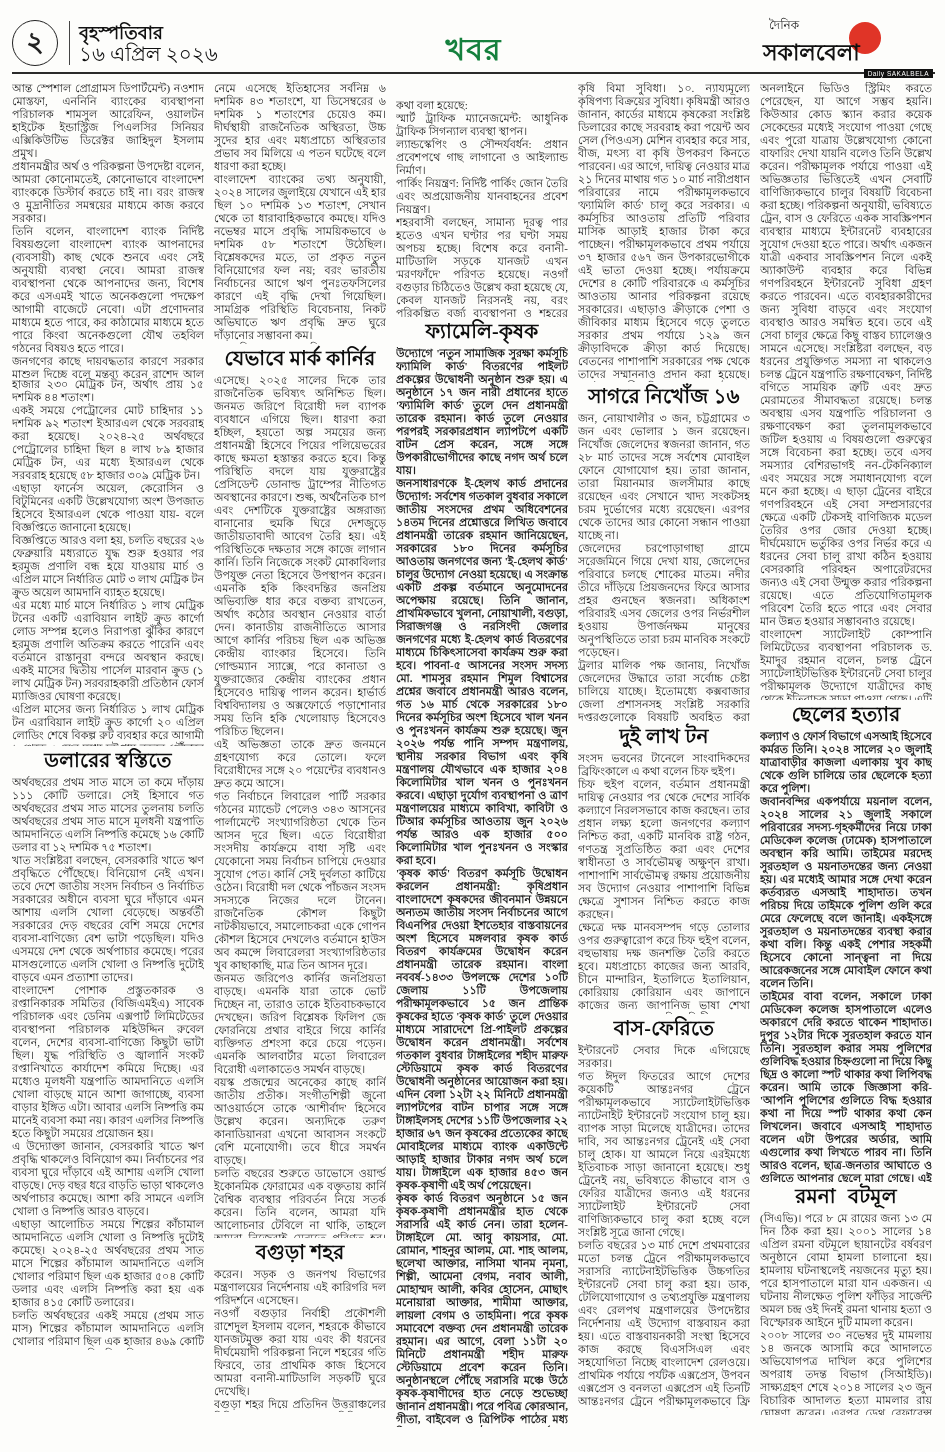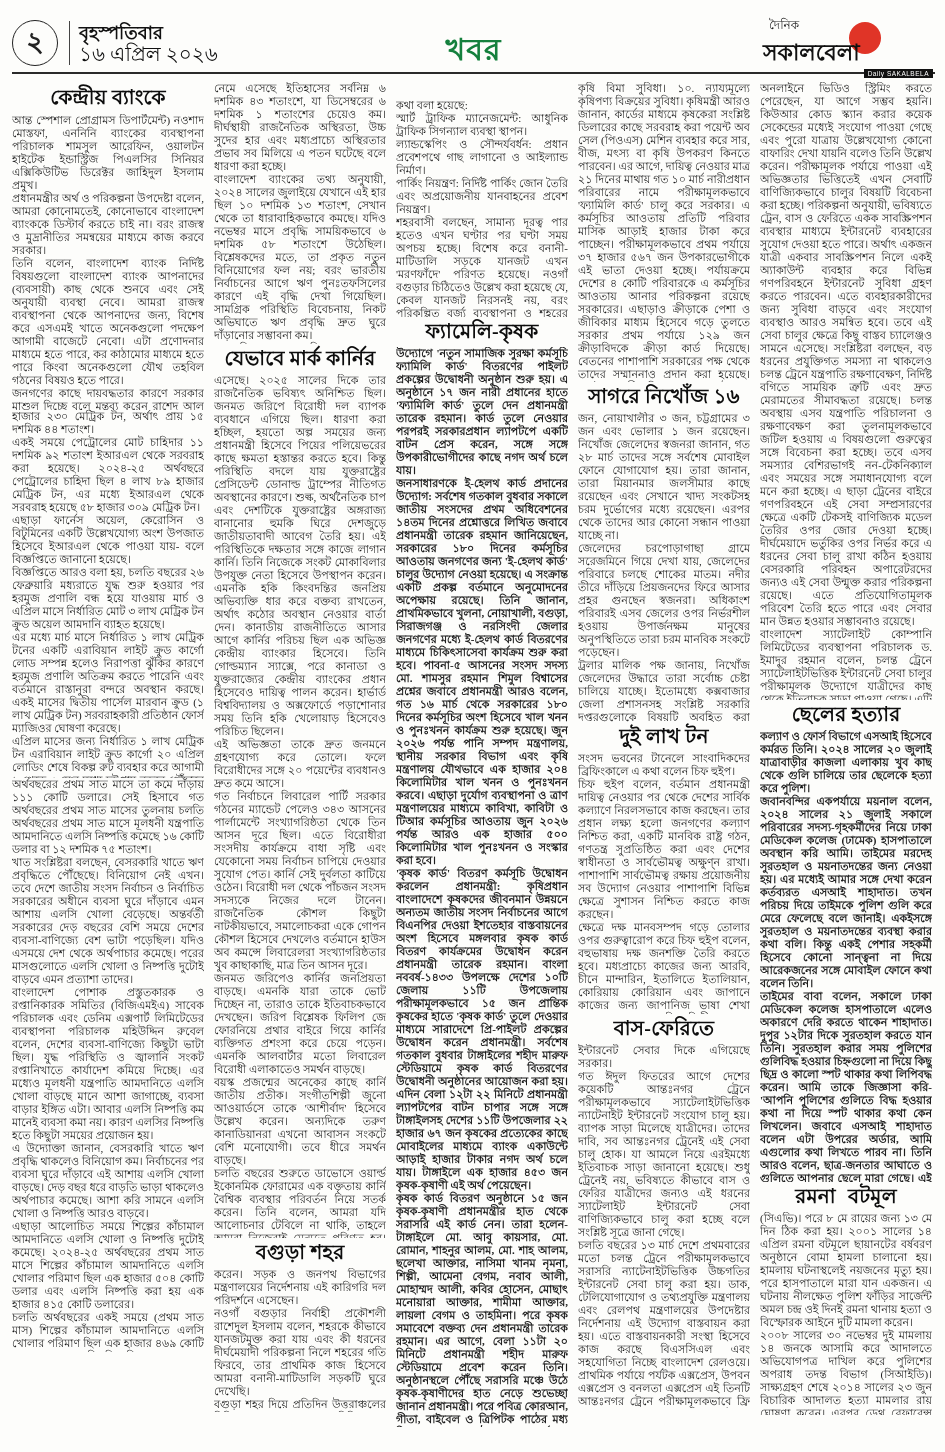--- a/index.html
+++ b/index.html
@@ -70,35 +70,35 @@
     <div class="hdr-right">
       <span class="logo-accent" style="background: rgb(224, 52, 39);"></span>
       <span class="logo-pre">দৈনিক</span>
       <span class="logo-text">সকালবেলা</span>
       <span class="logo-badge">Daily SAKALBELA</span>
     </div>
   </div>
   <div class="hdr-rule"></div>
   <main id="cols">
       <div class="ncol" style="width: 192px;">
-        <div class="blk headline" style="height: 32px;">কেন্দ্রীয় ব্যাংকে</div>
         <div class="blk body" style="height: 296px;">আন্ত স্পেশাল প্রোগ্রামস ডিপার্টমেন্ট) নওশাদ মোস্তফা, এননিনি ব্যাংকের ব্যবস্থাপনা পরিচালক শামসুল আরেফিন, ওয়ালটন হাইটেক ইন্ডাস্ট্রিজ পিএলসির সিনিয়র এক্সিকিউটিভ ডিরেক্টর জাহিদুল ইসলাম প্রমুখ।
 প্রধানমন্ত্রীর অর্থ ও পরিকল্পনা উপদেষ্টা বলেন, আমরা কোনোমতেই, কোনোভাবে বাংলাদেশ ব্যাংককে ডিস্টার্ব করতে চাই না। বরং রাজস্ব ও মুদ্রানীতির সমন্বয়ের মাধ্যমে কাজ করবে সরকার।
 তিনি বলেন, বাংলাদেশ ব্যাংক নির্দিষ্ট বিষয়গুলো বাংলাদেশ ব্যাংক আপনাদের (ব্যবসায়ী) কাছ থেকে শুনবে এবং সেই অনুযায়ী ব্যবস্থা নেবে। আমরা রাজস্ব ব্যবস্থাপনা থেকে আপনাদের জন্য, বিশেষ করে এসএমই খাতে অনেকগুলো পদক্ষেপ আগামী বাজেটে নেবো। এটা প্রণোদনার মাধ্যমে হতে পারে, কর কাঠামোর মাধ্যমে হতে পারে কিংবা অনেকগুলো যৌথ তহবিল গঠনের বিষয়ও হতে পারে।
 জনগণের কাছে দায়বদ্ধতার কারণে সরকার মাশুল দিচ্ছে বলে মন্তব্য করেন রাশেদ আল মাহমুদ তিতুমীর। তিনি বলেন, ইউক্রেন যুদ্ধের সময় আন্তর্জাতিক বাজারে গ্যাসের দাম কমলেও তৎকালীন (আওয়ামী লীগ) সরকার জনগণের প্রতি দায়বদ্ধ ছিল না। সে জন্য তারা বারবার দাম বাড়িয়েছে এবং বিদেশে অর্থ পাচারের ঘাটতি মেটাতে সাধারণ মানুষের ওপর লুটপাট চালিয়েছে। সেই সরকারের শাসনকালের অদূরদর্শিতা ও দায়বদ্ধতাহীনতার এক বিশাল মাশুল এখন আমাদের বর্তমান সরকারকে দিতে হচ্ছে। কারণ, বর্তমান সরকার জনগণের কাছে দায়বদ্ধ। রাশেদ আল মাহমুদ তিতুমীর আরও বলেন, বর্তমান সরকার নিপুণ জনরায় নিয়ে সরকার পরিচালনায় এসেছে। তাই বৈশ্বিক সংকটের অভিঘাতে দেশে মানুষের জীবনযাত্রার কষ্ট যেন গায়েব হয়, সেই বিষয়টিকে বেশি প্রাধান্য দিচ্ছে সরকার। এ কারণে জ্বালানি তেলের দাম এখনও বাড়ানো হয়নি।</div>
         <div class="blk body" style="height: 368px;">হাজার ২৩০ মেট্রিক টন, অর্থাৎ প্রায় ১৫ দশমিক ৪৪ শতাংশ।
 একই সময়ে পেট্রোলের মোট চাহিদার ১১ দশমিক ৯২ শতাংশ ইআরএল থেকে সরবরাহ করা হয়েছে। ২০২৪-২৫ অর্থবছরে পেট্রোলের চাহিদা ছিল ৪ লাখ ৮৯ হাজার মেট্রিক টন, এর মধ্যে ইআরএল থেকে সরবরাহ হয়েছে ৫৮ হাজার ৩০৯ মেট্রিক টন।
 এছাড়া ফার্নেস অয়েল, কেরোসিন ও বিটুমিনের একটি উল্লেখযোগ্য অংশ উপজাত হিসেবে ইআরএল থেকে পাওয়া যায়- বলে বিজ্ঞপ্তিতে জানানো হয়েছে।
 বিজ্ঞপ্তিতে আরও বলা হয়, চলতি বছরের ২৬ ফেব্রুয়ারি মধ্যরাতে যুদ্ধ শুরু হওয়ার পর হরমুজ প্রণালি বন্ধ হয়ে যাওয়ায় মার্চ ও এপ্রিল মাসে নির্ধারিত মোট ৩ লাখ মেট্রিক টন ক্রুড অয়েল আমদানি ব্যাহত হয়েছে।
 এর মধ্যে মার্চ মাসে নির্ধারিত ১ লাখ মেট্রিক টনের একটি এরাবিয়ান লাইট ক্রুড কার্গো লোড সম্পন্ন হলেও নিরাপত্তা ঝুঁকির কারণে হরমুজ প্রণালি অতিক্রম করতে পারেনি এবং বর্তমানে রাস্তানুরা বন্দরে অবস্থান করছে। একই মাসের দ্বিতীয় পার্সেল মারবান ক্রুড (১ লাখ মেট্রিক টন) সরবরাহকারী প্রতিষ্ঠান ফোর্স ম্যাজিওর ঘোষণা করেছে।
 এপ্রিল মাসের জন্য নির্ধারিত ১ লাখ মেট্রিক টন এরাবিয়ান লাইট ক্রুড কার্গো ২০ এপ্রিল লোডিং শেষে বিকল্প রুট ব্যবহার করে আগামী ২ থেকে ৩ মে'র মধ্যে চট্টগ্রাম বন্দরে পৌঁছাবে বলে আশা করা হচ্ছে।
 মে মাসে ১ লাখ মেট্রিক টন মারবান ক্রুডের পাশাপাশি অতিরিক্ত ১ লাখ মেট্রিক টন এরাবিয়ান লাইট ক্রুড সরবরাহের জন্য সৌদি আরামকোর কাছে অনুরোধ জানানো হয়েছে, যা এখনো অনুমোদনের অপেক্ষায় রয়েছে- বলে জানিয়েছে জ্বালানি মন্ত্রণালয়।
 বিজ্ঞপ্তিতে জানানো হয়েছে, জরুরি চাহিদা মেটাতে সরাসরি ক্রয় পদ্ধতিতে আরও ১ লাখ মেট্রিক টন ক্রুড অয়েল আমদানির জন্য মন্ত্রিসভার অনুমোদন নেওয়া হয়েছে।
 বর্তমানে নির্ধারিত ক্রুড অয়েল সময়মতো না পৌঁছানোয় ইআরএলকে 'লো-ফিড' অবস্থায় চালু রাখা হয়েছে। প্রতিষ্ঠানটির মোট চারটি ইউনিটের মধ্যে দুটি রক্ষণাবেক্ষণে থাকলেও বাকি দুটি ইউনিট চালু রয়েছে। তবে সরকার পরিস্থিতি মোকাবিলায় পরিশোধিত জ্বালানি তেল আমদানি জোরদার করেছে। নিয়মিত আমদানির পাশাপাশি বিকল্প উৎস থেকে সরাসরি ক্রয়ের উদ্যোগ নেওয়া হয়েছে, যাতে সরবরাহে কোনো ঘাটতি না হয়।
 জ্বালানি মন্ত্রণালয় বলছে, বৈশ্বিক পরিস্থিতির কারণে ক্রুড অয়েল সরবরাহে সাময়িক চাপ তৈরি হলেও দেশের জ্বালানি সরবরাহ ব্যবস্থা স্বাভাবিক থাকবে এবং এ নিয়ে জনমনে উদ্বেগের কোনো কারণ নেই।</div>
+        <div class="blk headline" style="height: 30px;">ডলারের স্বস্তিতে</div>
         <div class="blk body" style="height: 574px;">অর্থবছরের প্রথম সাত মাসে তা কমে দাঁড়ায় ১১১ কোটি ডলারে। সেই হিসাবে গত অর্থবছরের প্রথম সাত মাসের তুলনায় চলতি অর্থবছরের প্রথম সাত মাসে মূলধনী যন্ত্রপাতি আমদানিতে এলসি নিষ্পত্তি কমেছে ১৬ কোটি ডলার বা ১২ দশমিক ৭৫ শতাংশ।
 খাত সংশ্লিষ্টরা বলছেন, বেসরকারি খাতে ঋণ প্রবৃদ্ধিতে পৌঁছেছে। বিনিয়োগ নেই এখন। তবে দেশে জাতীয় সংসদ নির্বাচন ও নির্বাচিত সরকারের অধীনে ব্যবসা ঘুরে দাঁড়াবে এমন আশায় এলসি খোলা বেড়েছে। অন্তর্বর্তী সরকারের দেড় বছরের বেশি সময়ে দেশের ব্যবসা-বাণিজ্যে বেশ ভাটা পড়েছিল। যদিও এসময়ে দেশ থেকে অর্থপাচার কমেছে। পরের মাসগুলোতে এলসি খোলা ও নিষ্পত্তি দুটোই বাড়বে এমন প্রত্যাশা তাদের।
 বাংলাদেশ পোশাক প্রস্তুতকারক ও রপ্তানিকারক সমিতির (বিজিএমইএ) সাবেক পরিচালক এবং ডেনিম এক্সপার্ট লিমিটেডের ব্যবস্থাপনা পরিচালক মহিউদ্দিন রুবেল বলেন, দেশের ব্যবসা-বাণিজ্যে কিছুটা ভাটা ছিল। যুদ্ধ পরিস্থিতি ও জ্বালানি সংকট রপ্তানিখাতে কার্যাদেশ কমিয়ে দিচ্ছে। এর মধ্যেও মূলধনী যন্ত্রপাতি আমদানিতে এলসি খোলা বাড়ছে মানে আশা জাগাচ্ছে, ব্যবসা বাড়ার ইঙ্গিত এটা। আবার এলসি নিষ্পত্তি কম মানেই ব্যবসা কমা নয়। কারণ এলসির নিষ্পত্তি হতে কিছুটা সময়ের প্রয়োজন হয়।
 এ উদ্যোক্তা জানান, বেসরকারি খাতে ঋণ প্রবৃদ্ধি থাকলেও বিনিয়োগ কম। নির্বাচনের পর ব্যবসা ঘুরে দাঁড়াবে এই আশায় এলসি খোলা বাড়ছে। দেড় বছর ধরে বাড়তি ভাড়া থাকলেও অর্থপাচার কমেছে। আশা করি সামনে এলসি খোলা ও নিষ্পত্তি আরও বাড়বে।
 এছাড়া আলোচিত সময়ে শিল্পের কাঁচামাল আমদানিতে এলসি খোলা ও নিষ্পত্তি দুটোই কমেছে। ২০২৪-২৫ অর্থবছরের প্রথম সাত মাসে শিল্পের কাঁচামাল আমদানিতে এলসি খোলার পরিমাণ ছিল এক হাজার ৫০৪ কোটি ডলার এবং এলসি নিষ্পত্তি করা হয় এক হাজার ৪১৫ কোটি ডলারের।
 চলতি অর্থবছরের একই সময়ে (প্রথম সাত মাস) শিল্পের কাঁচামাল আমদানিতে এলসি খোলার পরিমাণ ছিল এক হাজার ৪৬৯ কোটি ডলার এবং এলসি নিষ্পত্তি করা হয় এক হাজার ৩৮৬ কোটি ডলারের। সে হিসাবে গত অর্থবছরের একই সময়ের তুলনায় এলসি খোলা কমেছে ৩৫ কোটি ডলার বা ২ দশমিক ২৮ শতাংশ। একই সময়ে এলসি নিষ্পত্তি কমেছে ২৯ কোটি ডলার বা ২ দশমিক ৩৬ শতাংশ। ডলারের স্বস্তিতে মূলধনী যন্ত্রপাতি আমদানিতে ঋণপত্র খোলা বেড়েছে—বাংলাদেশ ব্যাংক, ফাইল ছবি
 ভোগ্যপণ্য আমদানিতে চলতি (২০২৫-২৬) অর্থবছরের প্রথম সাত মাসে (জুলাই-জানুয়ারি) এলসি খোলা হয় ৪৩২ কোটি ডলারের এবং এলসি নিষ্পত্তি হয় ৩৬৩ কোটি ডলারের। ২০২৪-২৫ অর্থবছরের প্রথম সাত মাসে এলসি খোলা হয়েছিল ৩৯৯ কোটি ডলারের। একই সময়ে এলসি নিষ্পত্তি হয়েছিল ৩৬৫ কোটি ডলারের। সে হিসাবে গত অর্থবছরের একই সময়ের তুলনায় এলসি খোলা বেড়েছে ৩৩ কোটি ডলার বা ৮ দশমিক ৩৬ শতাংশ। এলসি নিষ্পত্তি কমেছে ২ কোটি ডলারের বা ০ দশমিক ৬৪ শতাংশ।
 আলোচিত সময়ে জ্বালানি আমদানিতে এলসি খোলা ও নিষ্পত্তি উভয়ই কমেছে। চলতি (২০২৫-২৬) অর্থবছরের প্রথম সাত মাসে (জুলাই-জানুয়ারি) জ্বালানি আমদানিতে মোট ৪৯৫ কোটি ডলারের এলসি খোলা হয়, একই সময়ে এলসি নিষ্পত্তি করা হয় ৫০৭ কোটি ডলারের। অন্যদিকে ২০২৪-২৫ অর্থবছরের প্রথম সাত মাসে এলসি খোলার পরিমাণ ছিল ৫২৫ কোটি ডলারের। এলসি নিষ্পত্তির পরিমাণ ছিল ৫৫৬ কোটি ডলারের। সে হিসাবে গত বছরের তুলনায় চলতি অর্থবছরের প্রথম সাত মাসে এলসি খোলা কমেছে ৩০ কোটি ডলার বা ৫ দশমিক ৭৩ শতাংশ। আর এলসি নিষ্পত্তি কমেছে ৪৯ কোটি ডলারের বা ৮ দশমিক ৭৫ শতাংশ।
 অন্যদিকে ফেব্রুয়ারিতে দেশে বেসরকারি খাতে ঋণ প্রবৃদ্ধি</div>
       </div>

